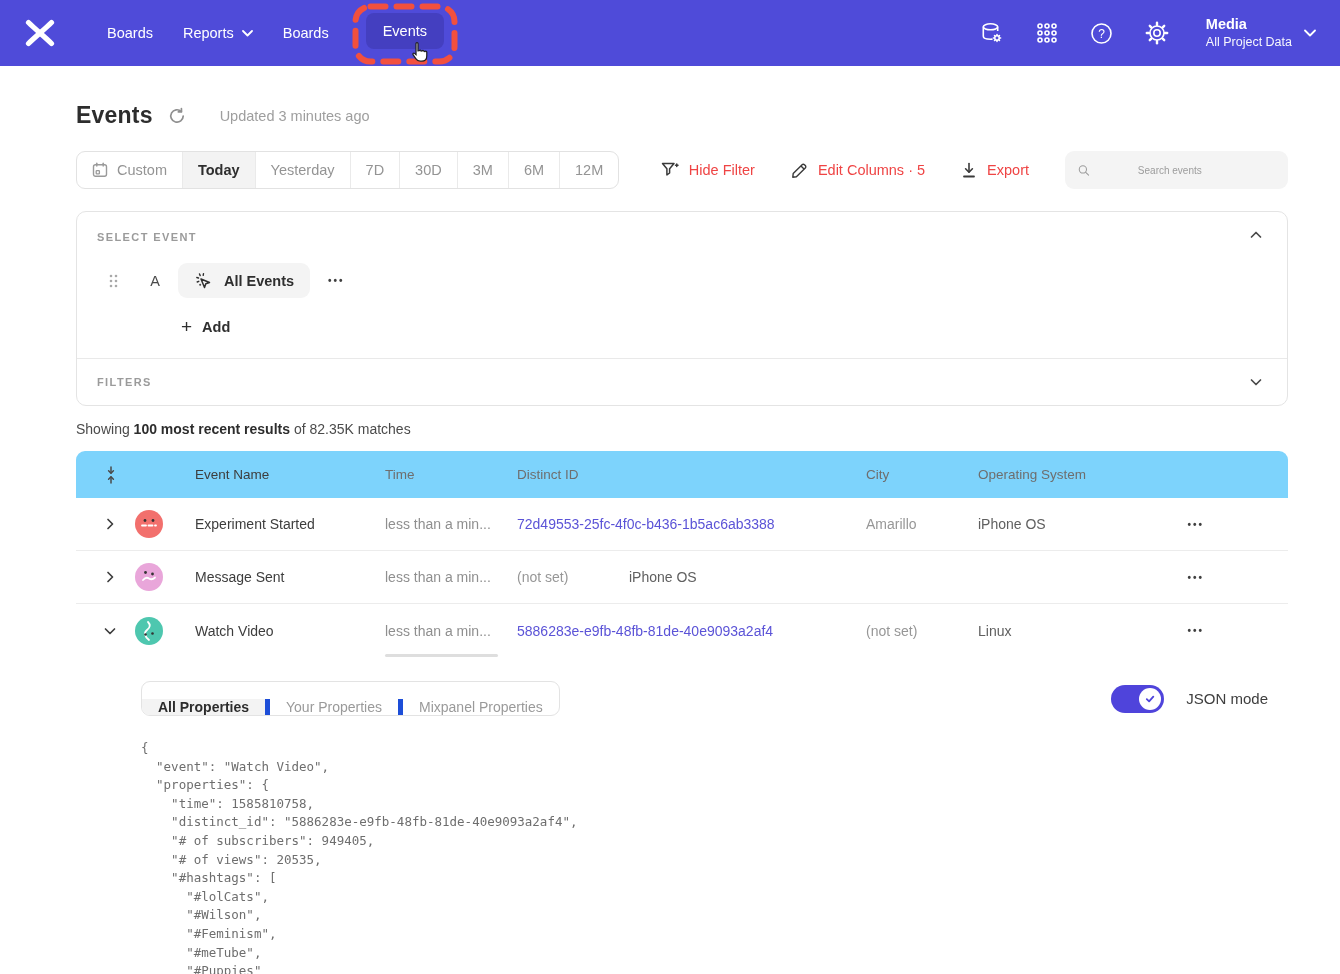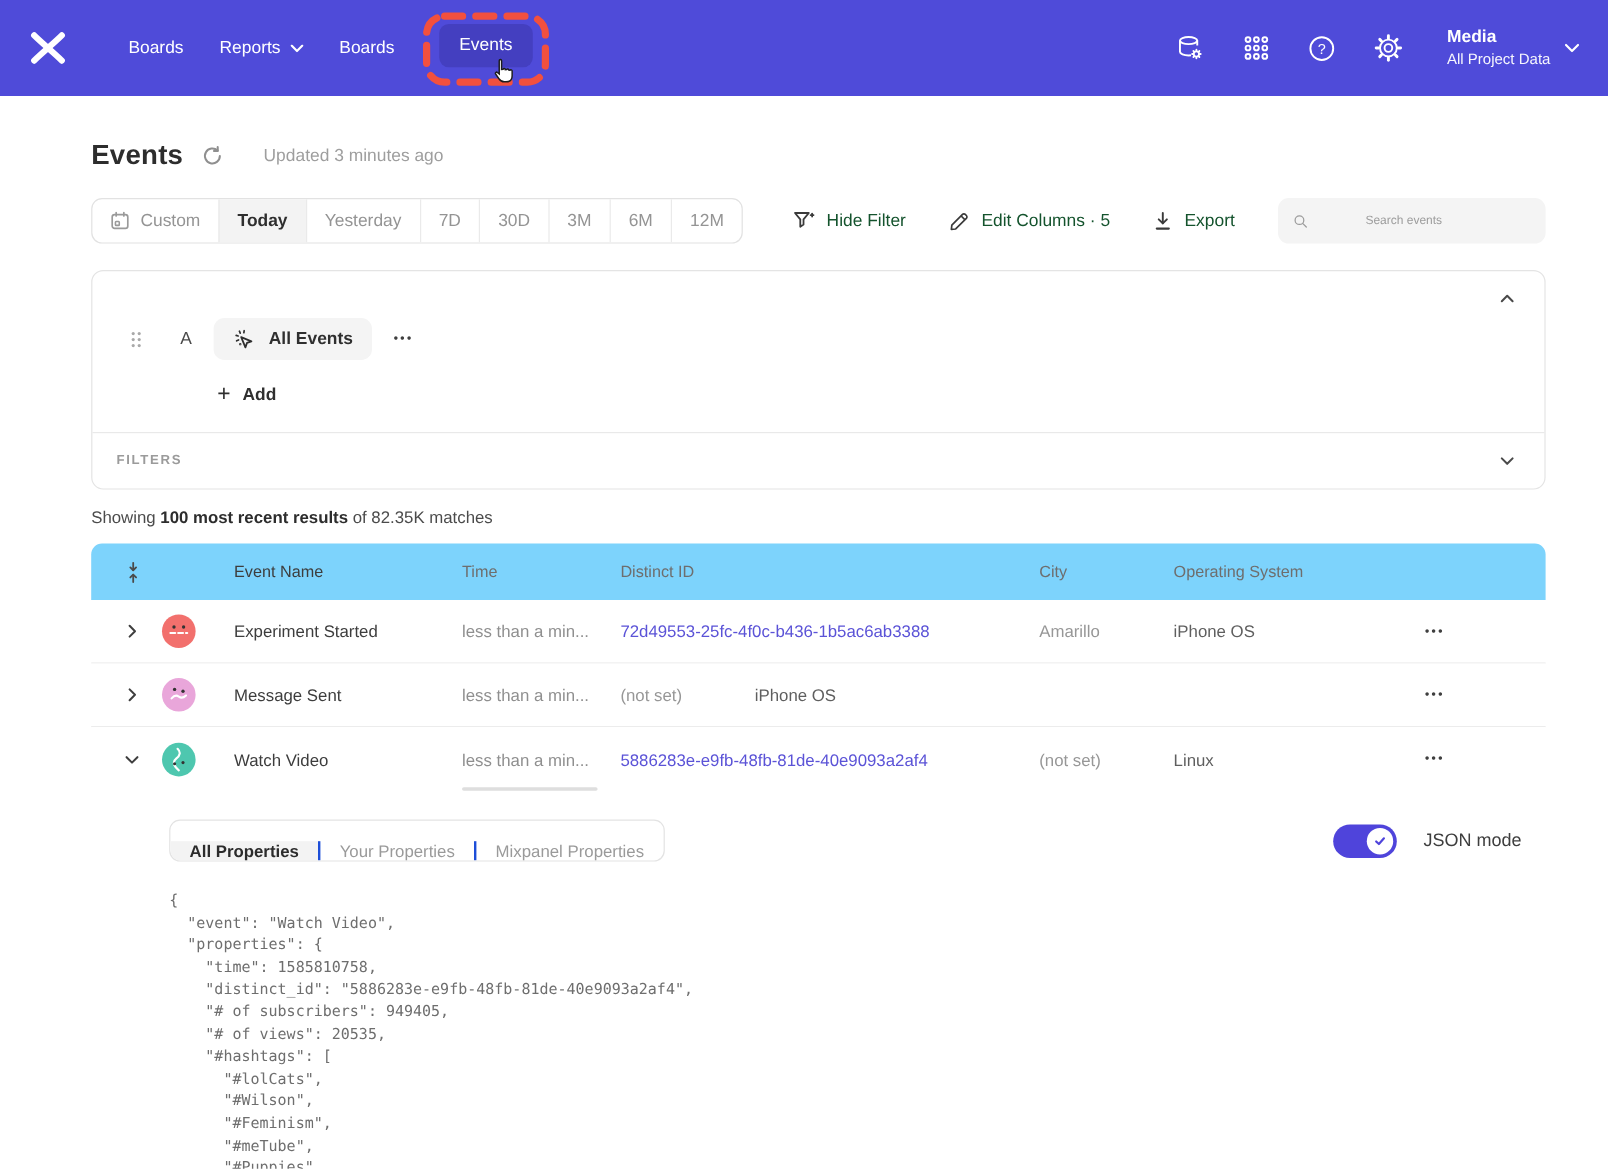--- a/index.html
+++ b/index.html
@@ -1,20 +1,20 @@
 <!DOCTYPE html>
 <html><head>
 <meta charset="utf-8">
 <style>
   * { box-sizing: border-box; margin: 0; padding: 0; }
   html,body { width:1340px; height:974px; overflow:hidden; background:#fff;
     font-family:"Liberation Sans", sans-serif; }
 
   
-  .topnav { height:80px; background:#4F4BD9; display:flex; align-items:center;
+  .topnav { height:66px; background:#4F4BD9; display:flex; align-items:center;
     padding:0 24px 0 24px; position:relative; overflow:visible; }
   .logo { width:34px; height:30px; margin-right:34px; flex:none; display:flex; align-items:center; }
   .nav-items { display:flex; align-items:center; }
   .nav-item { color:#fff; font-size:14.5px; font-weight:500; padding:10px 15px;
     display:flex; align-items:center; gap:8px; border-radius:8px; cursor:pointer; white-space:nowrap; }
   .events-wrap { position:relative; width:106px; height:64px; margin:0 8px; flex:none; }
   .events-wrap svg.dash-rect { position:absolute; left:0; top:2px; pointer-events:none; }
   .events-btn { position:absolute; left:14px; top:12px; background:#443FC0; border-radius:8px;
     padding:10px 17px; color:#fff; font-size:14.5px; font-weight:500; cursor:pointer; }
   .cursor-icon { position:absolute; left:54px; top:40px; z-index:5; }
@@ -42,21 +42,21 @@
   .controls-row { margin-top:22px; display:flex; align-items:center; justify-content:space-between; }
   .segmented { display:inline-flex; border:1px solid #e2e2e2; border-radius:9px; height:38px;
     overflow:hidden; align-items:stretch; background:#fff; }
   .seg { display:flex; align-items:center; gap:9px; padding:0 15px; font-size:14.5px;
     color:#949494; cursor:pointer; border-left:1px solid #eaeaea; white-space:nowrap; }
   .seg:first-child { border-left:none; }
   .seg.selected { background:#f3f3f3; color:#2e2e2e; font-weight:700; }
 
   .toolbar { display:flex; align-items:center; gap:36px; }
   .tool-btn { display:flex; align-items:center; gap:10px; font-size:14.5px; font-weight:500;
-    color:#14532d; cursor:pointer; white-space:nowrap; }
+    color:#ef4444; cursor:pointer; white-space:nowrap; }
   .search-events { width:223px; height:38px; background:#f4f4f4; border-radius:9px;
     display:flex; align-items:center; gap:10px; padding:0 13px; }
   .search-events input { border:none; outline:none; background:transparent; font-size:10px;
     width:100%; color:#444; font-family:"Liberation Sans",sans-serif;margin-left:38px; }
   .search-events input::placeholder { color:#9c9c9c; }
 
   
   .query-panel { margin-top:22px; border:1px solid #e4e4e4; border-radius:10px; position:relative; }
   .qp-heading { font-size:11px; font-weight:600; letter-spacing:1.4px; color:#9b9b9b; }
   .qp-select { padding:19px 20px 0 20px; }
@@ -103,21 +103,21 @@
   .id-link { cursor:pointer; }
   .mini-scrollbar { position:absolute; left:309px; bottom:0; width:113px; height:3px;
     background:#dedede; border-radius:2px; cursor:pointer; }
 
   
   .detail { padding:24px 20px 0 65px; }
   .detail-top { display:flex; align-items:center; justify-content:space-between; }
   .tabs { display:inline-flex; border:1px solid #e3e3e3; border-radius:9px; height:35px;
     overflow:hidden;align-items:flex-end; }
   .tab { display:flex; align-items:center; padding:0 16px; font-size:14px; color:#9a9a9a;
-    cursor:pointer; border-left:2px solid #1d4ed8; white-space:nowrap; }
+    cursor:pointer; border-left:5px solid #1d4ed8; white-space:nowrap; }
   .tab:first-child { border-left:none; }
   .tab.selected { background:#f3f3f3; color:#2c2c2c; font-weight:700; }
   .json-toggle-group { display:flex; align-items:center; gap:22px; }
   .toggle { width:53px; height:28px; background:#4F44DB; border-radius:15px; position:relative;
     cursor:pointer; flex:none; }
   .toggle-knob { position:absolute; right:3px; top:3px; width:22px; height:22px; background:#fff;
     border-radius:50%; display:flex; align-items:center; justify-content:center; }
   .json-mode-label { font-size:15px; color:#3e3e3e; }
   .json-pre { margin-top:23px; font-family:"DejaVu Sans Mono", monospace; font-size:12.5px;
     line-height:18.6px; color:#6e6e6e; white-space:pre; }
@@ -304,20 +304,21 @@
           <circle cx="7" cy="7" r="5.2" fill="none" stroke="#9c9c9c" stroke-width="1.5"></circle>
           <line x1="11.1" y1="11.1" x2="15.2" y2="15.2" stroke="#9c9c9c" stroke-width="1.5" stroke-linecap="round"></line>
         </svg>
         <input placeholder="Search events" style="">
       </div>
     </div>
   </div>
 
   <div class="query-panel">
     <div class="qp-select">
+      <div class="qp-heading">SELECT EVENT</div>
       <div class="event-row">
         <div class="drag-handle">
           <svg width="10" height="16" viewBox="0 0 10 16">
             <g fill="#a9a9a9">
               <circle cx="3" cy="3" r="1.3"></circle>
                 <circle cx="8" cy="3" r="1.3"></circle>
               <circle cx="3" cy="8" r="1.3"></circle>
                 <circle cx="8" cy="8" r="1.3"></circle>
               <circle cx="3" cy="13" r="1.3"></circle>
                 <circle cx="8" cy="13" r="1.3"></circle>

